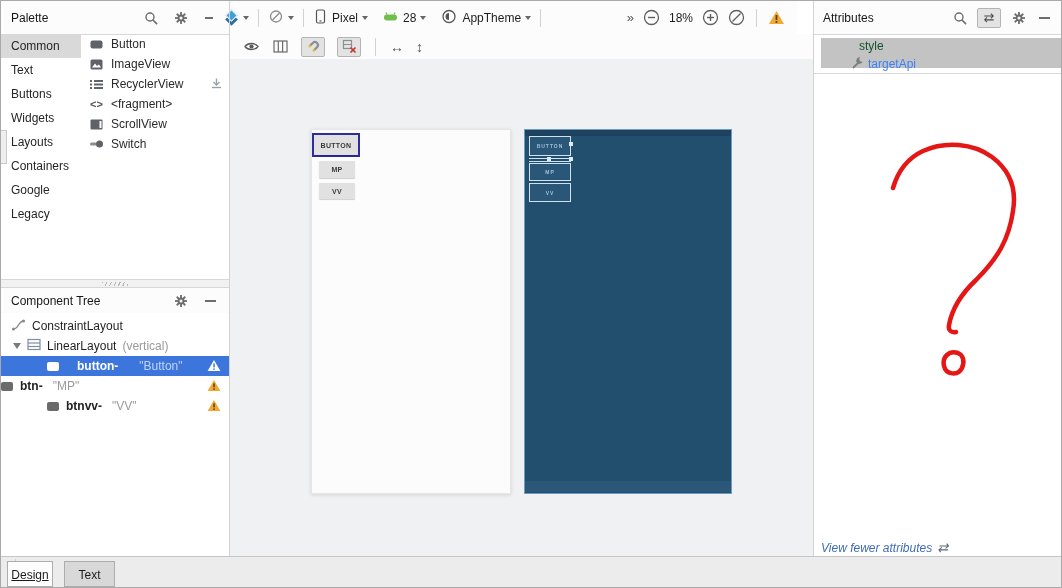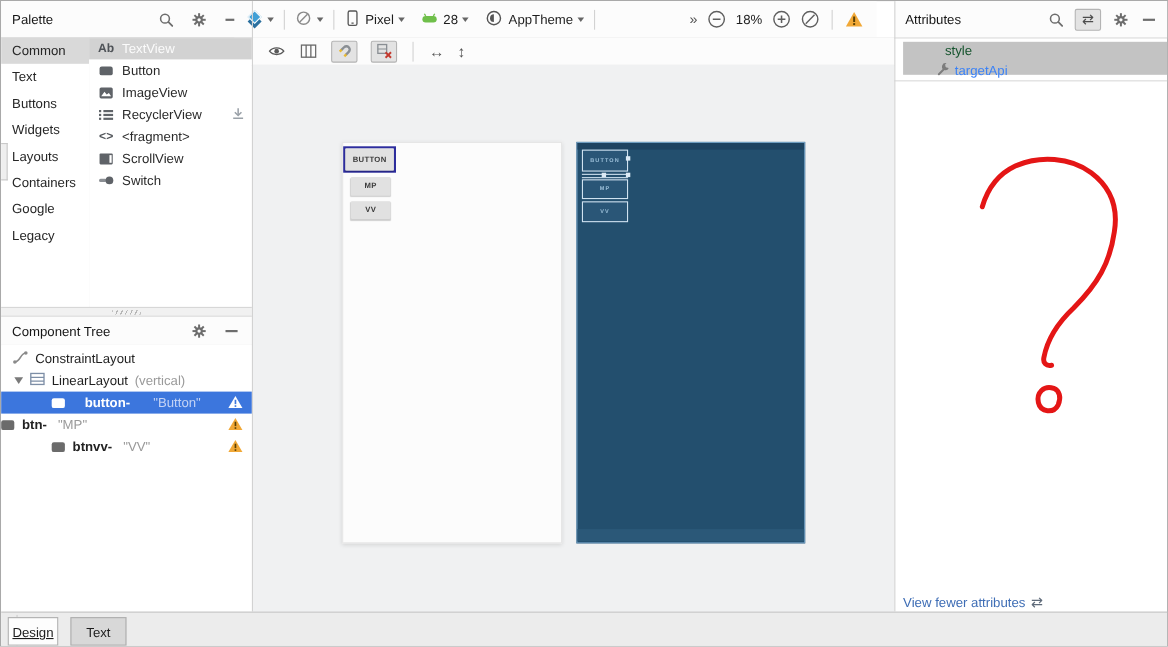--- a/index.html
+++ b/index.html
@@ -89,21 +89,21 @@
             display:flex; align-items:center; justify-content:center; }
   .bp-line { position:absolute; height:1px; background:#cfe2f0; }
   .bp-handle { position:absolute; width:4px; height:4px; background:#dceaf5; }
 
   
   .attr-row-style { position:absolute; left:820px; top:37px; width:250px; height:30px;
                     background:#c3c3c3; color:#14532d; line-height:17px; padding-left:38px; }
   .attr-row-target { position:absolute; left:812px; top:54px; width:250px; height:18px;
                      display:flex; align-items:center; padding-left:38px; gap:4px; color:#3b82f6; }
   .attr-footer { position:absolute; left:820px; top:539px; display:flex; align-items:center; gap:5px;
-                 color:#3e6db5; font-size:12px; cursor:pointer; }
+                 color:#3e6db5; font-size:12px; cursor:pointer;font-style:italic; }
 
   
   .bottom-bar { position:absolute; left:0; top:555px; width:1062px; height:33px;
                 background:#ececec; border-top:1px solid #c6c6c6; }
   .tab { position:absolute; top:4px; height:26px; line-height:26px; text-align:center;
          font-size:12px; color:#1c1c1c; border:1px solid #adadad; cursor:default; }
   .tab.selected { background:#fdfdfd; z-index:2; }
   .tab.unselected { background:#d8d8d8; }
 
   .notch { position:absolute; left:0; top:129px; width:6px; height:34px; background:#efefef;
@@ -149,24 +149,20 @@
     <div class="cat-row">Buttons</div>
     <div class="cat-row">Widgets</div>
     <div class="cat-row">Layouts</div>
     <div class="cat-row">Containers</div>
     <div class="cat-row">Google</div>
     <div class="cat-row">Legacy</div>
   </div>
   <div class="vline" style="left:80px;top:33px;height:245px;background:#dcdcdc;"></div>
 
   <div class="palette-items">
-    <div class="item-row selected">
-      <span class="item-icon glyph-icon">Ab</span>
-      <span class="item-label">TextView</span>
-    </div>
     <div class="item-row">
       <span class="item-icon">
           <svg width="13" height="9">
             <rect x="0.5" y="0.5" width="12" height="8" rx="2" fill="#5f6368"></rect>
           </svg>
         </span>
       <span class="item-label">Button</span>
     </div>
     <div class="item-row">
       <span class="item-icon">

